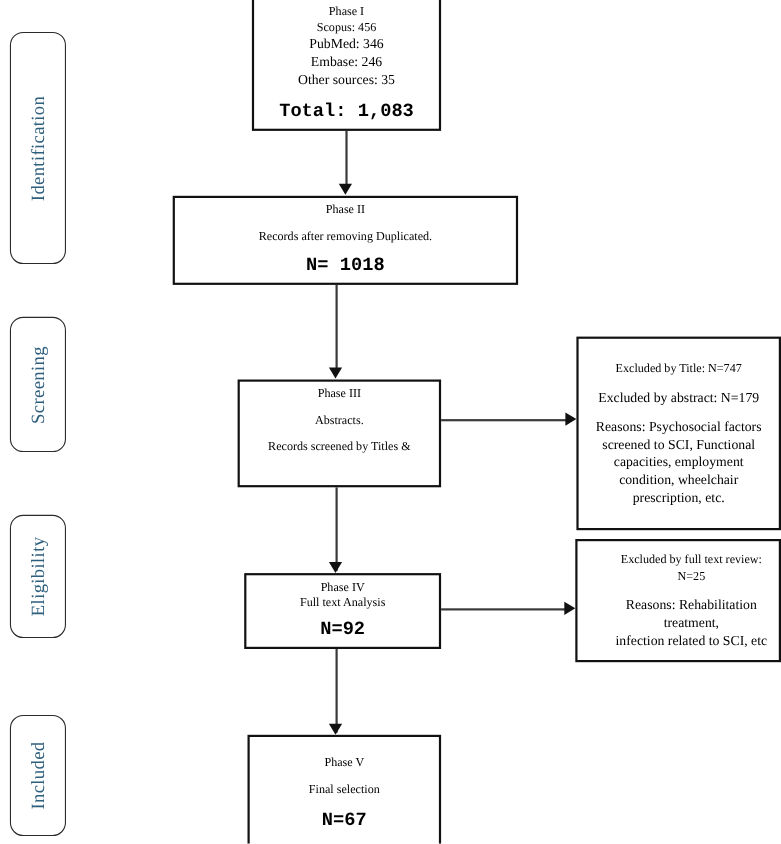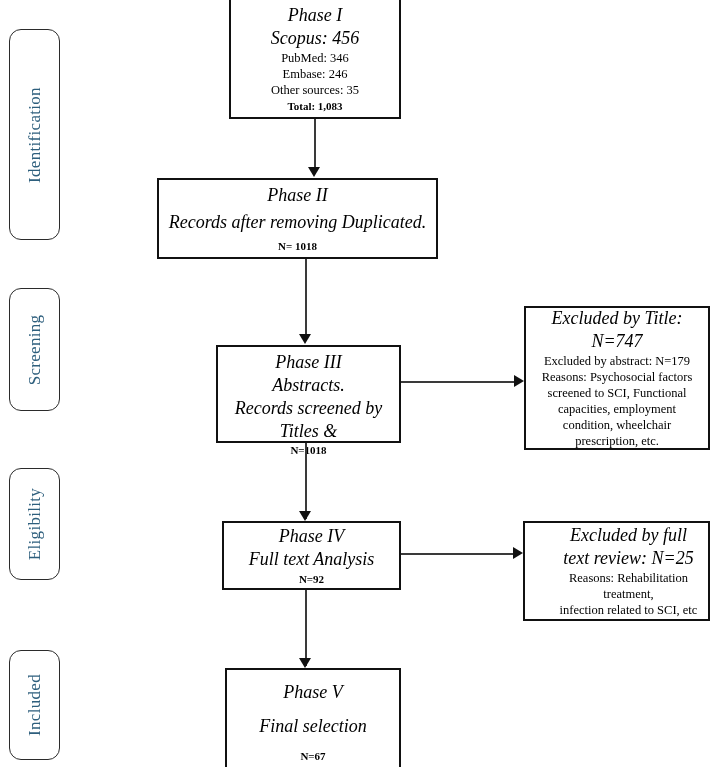--- a/index.html
+++ b/index.html
@@ -53,31 +53,31 @@
     justify-content: center;
     text-align: center;
     padding: 4px 8px;
   }
   .box .line {
     display: block;
     width: 100%;
     line-height: 1.28;
   }
   .ital {
-    font-style: italic;
-    font-size: 18px;
+    font-size: 11px;
   }
   .reg {
     font-style: normal;
     font-size: 12.5px;
   }
   .bold {
     font-weight: bold;
     font-style: normal;
-    font-size: 11px;
+    font-size: 17px;
+    font-family: Liberation Mono, monospace;
   }
   .gap-md { height: 11px; }
   .gap-lg { height: 14px; }
 
   
   .v-line {
     position: absolute;
     width: 1.5px;
     background: #3a3a3a;
   }
@@ -130,43 +130,42 @@
     <span class="line reg">PubMed: 346</span>
     <span class="line reg">Embase: 246</span>
     <span class="line reg">Other sources: 35</span>
     <span class="gap-md"></span>
     <span class="line bold">Total: 1,083</span>
   </div>
 
   <div class="v-line" style="left:314px; top:119px; height:50px;"></div>
   <div class="arrow-down" style="left:308px; top:167px;"></div>
 
-  <div class="box" style="left:157px; top:178px; width:281px; height:81px;">
+  <div class="box" style="left:157px; top:178px; width:314px; height:81px;">
     <span class="line ital">Phase II</span>
     <span class="gap-md"></span>
     <span class="line ital">Records after removing Duplicated.</span>
     <span class="gap-md"></span>
     <span class="line bold">N= 1018</span>
   </div>
 
   <div class="v-line" style="left:305px; top:259px; height:76px;"></div>
   <div class="arrow-down" style="left:299px; top:334px;"></div>
 
   <div class="box" style="left:216px; top:345px; width:185px; height:98px;justify-content:space-between;">
     <span class="line ital">Phase III</span>
     <span class="line ital">Abstracts.</span>
     <span class="line ital">Records screened by Titles &amp;</span>
     <span class="gap-lg"></span>
-    <span class="line bold">N=1018</span>
   </div>
 
   <div class="h-line" style="left:401px; top:381px; width:117px;"></div>
   <div class="arrow-right" style="left:514px; top:375px;"></div>
 
-  <div class="box" style="left:524px; top:306px; width:186px; height:144px;">
+  <div class="box" style="left:524px; top:306px; width:186px; height:176px;">
     <span class="line ital">Excluded by Title: N=747</span>
     <span class="gap-md"></span>
     <span class="line reg">Excluded by abstract: N=179</span>
     <span class="gap-md"></span>
     <span class="line reg">Reasons: Psychosocial factors</span>
     <span class="line reg">screened to SCI, Functional</span>
     <span class="line reg">capacities, employment</span>
     <span class="line reg">condition, wheelchair</span>
     <span class="line reg">prescription, etc.</span>
   </div>
@@ -177,21 +176,21 @@
   <div class="box" style="left:222px; top:521px; width:179px; height:69px;">
     <span class="line ital">Phase IV</span>
     <span class="line ital">Full text Analysis</span>
     <span class="gap-lg"></span>
     <span class="line bold">N=92</span>
   </div>
 
   <div class="h-line" style="left:401px; top:553px; width:115px;"></div>
   <div class="arrow-right" style="left:513px; top:547px;"></div>
 
-  <div class="box" style="left:523px; top:521px; width:187px; height:100px;padding-left:32px;">
+  <div class="box" style="left:523px; top:490px; width:187px; height:112px;padding-left:32px;">
     <span class="line ital">Excluded by full text review: N=25</span>
     <span class="gap-md"></span>
     <span class="line reg">Reasons: Rehabilitation treatment,</span>
     <span class="line reg">infection related to SCI, etc</span>
   </div>
 
   <div class="v-line" style="left:305px; top:590px; height:76px;"></div>
   <div class="arrow-down" style="left:299px; top:658px;"></div>
 
   <div class="box" style="left:225px; top:668px; width:176px; height:108px;">

